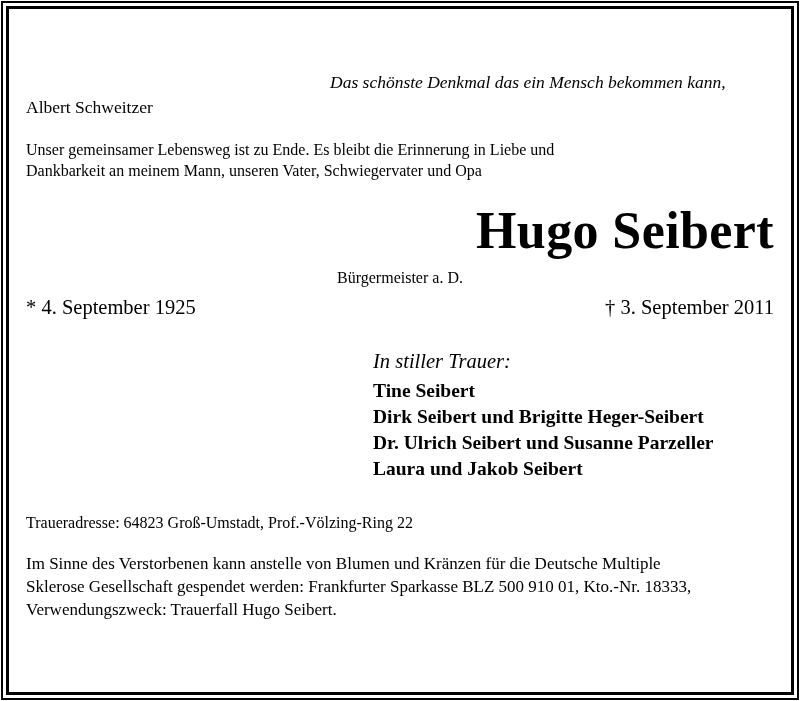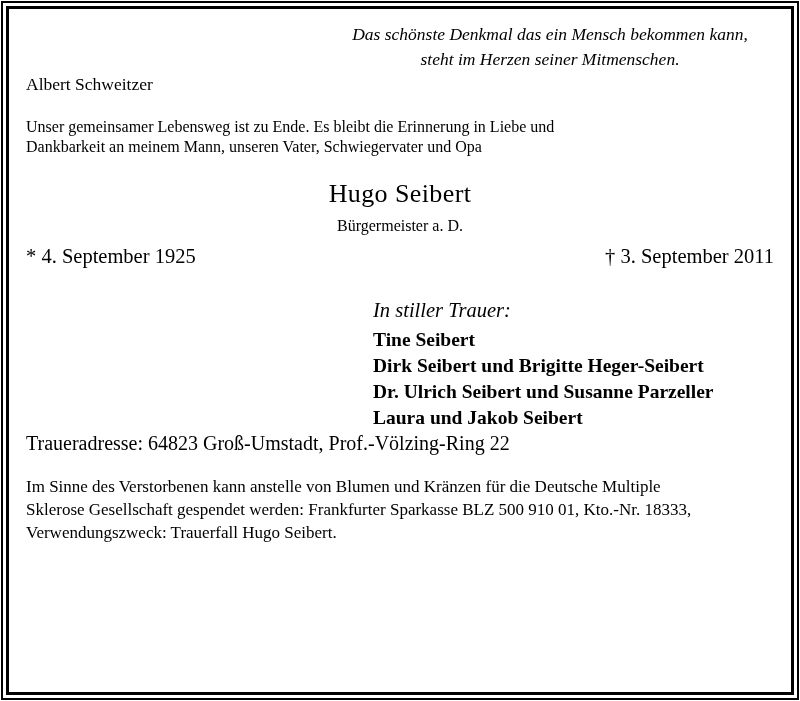--- a/index.html
+++ b/index.html
@@ -56,21 +56,22 @@
   }
 
   
   .quote-block {
     font-style: italic;
     font-size: 17.5px;
     line-height: 1.42;
     width: 440px;
     margin-left: auto;
     margin-right: 4px;
-    text-align: center;
+    text-align: left;
+    margin-top: 48px;
   }
   .quote-line {
     white-space: nowrap;
   }
   .quote-attribution {
     font-size: 17.5px;
     margin-top: 2px;
     padding-right: 2px;
   }
 
@@ -82,24 +83,25 @@
     text-align: left;
   }
   .intro .ln { display: block; white-space: nowrap; }
 
   
   .name-block {
     text-align: center;
     margin-top: 22px;
   }
   .deceased-name {
-    font-size: 26px;
-    font-weight: normal;
+    font-size: 52px;
+    font-weight: bold;
     letter-spacing: 0.4px;
     line-height: 1.08;
+    text-align: right;
   }
   .honorific {
     font-size: 16px;
     margin-top: 8px;
     line-height: 1.2;
   }
   .dates-row {
     font-size: 20.5px;
     margin-top: 8px;
     line-height: 1.2;
@@ -121,22 +123,23 @@
   }
   .mourner-name {
     font-size: 19.5px;
     font-weight: bold;
     line-height: 1.33;
     white-space: nowrap;
   }
 
   
   .address {
-    font-size: 20px;
+    font-size: 16px;
     line-height: 1.3;
+    margin-top: 31px;
   }
 
   
   .funeral {
     font-size: 19.5px;
     line-height: 1.28;
     margin-top: 21px;
   }
   .funeral .ln { display: block; white-space: nowrap; }
 
@@ -153,21 +156,20 @@
 
 <div class="notice">
 
   <div class="border-outer"></div>
   <div class="border-inner"></div>
 
   <div class="content">
 
     <div class="quote-block">
       <div class="quote-line">Das schönste Denkmal das ein Mensch bekommen kann,</div>
-      <div class="quote-line">steht im Herzen seiner Mitmenschen.</div>
     </div>
     <div class="quote-attribution">Albert Schweitzer</div>
 
     <div class="intro">
       <span class="ln">Unser gemeinsamer Lebensweg ist zu Ende. Es bleibt die Erinnerung in Liebe und</span>
       <span class="ln">Dankbarkeit an meinem Mann, unseren Vater, Schwiegervater und Opa</span>
     </div>
 
     <div class="name-block">
       <div class="deceased-name">Hugo Seibert</div>

